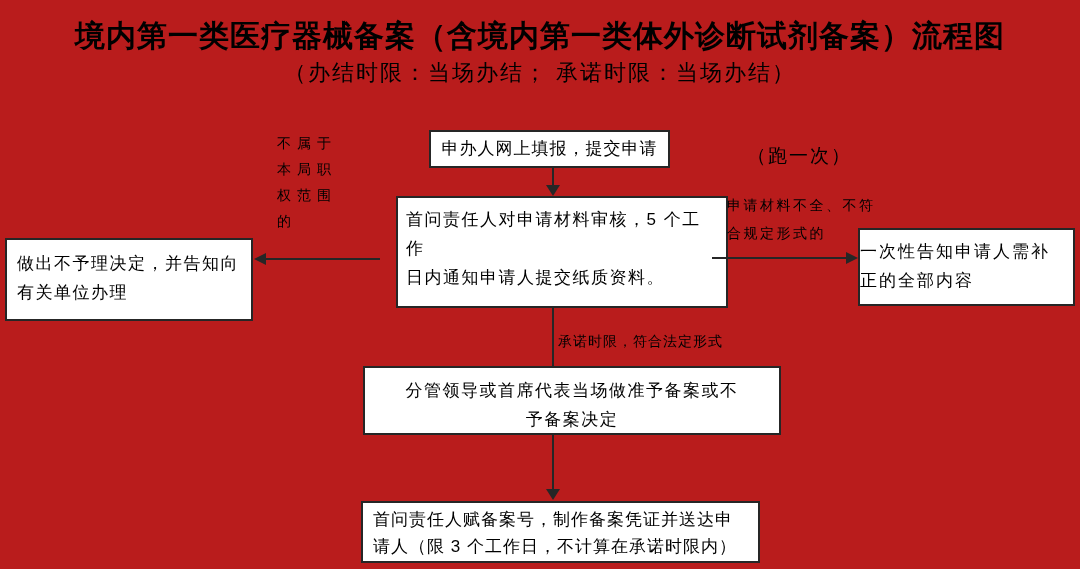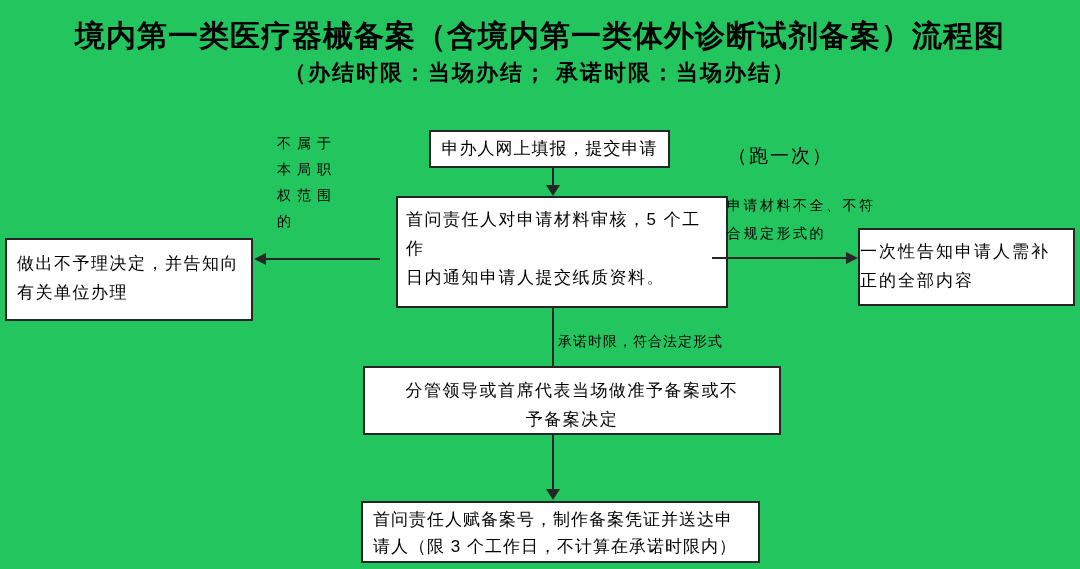--- a/index.html
+++ b/index.html
@@ -1,50 +1,49 @@
 <!DOCTYPE html>
 <html><head>
 <meta charset="utf-8">
 <style>
   html,body { margin:0; padding:0; background:#ffffff; }
   .canvas {
-    position:relative; width:1080px; height:569px; background:#22c55e;
+    position:relative; width:1080px; height:569px; background:#b91c1c;
     font-family:"Liberation Sans","DejaVu Sans",sans-serif; color:#000;
     overflow:hidden;
   }
   .title {
     position:absolute; left:0; top:16px; width:1080px;
     text-align:center; font-size:30px; font-weight:bold; letter-spacing:1px;
     white-space:pre-line;
   }
   .subtitle {
     position:absolute; left:0; top:58px; width:1080px;
     text-align:center; font-size:22px; letter-spacing:2px;
     white-space:pre-line;
-    font-weight:bold;
   }
   .box {
     position:absolute; box-sizing:border-box; border:2px solid #262626;
     font-size:17px; letter-spacing:1.5px; line-height:29px;
     white-space:pre-line; word-break:break-all; background:#ffffff;
   }
   .lbl {
     position:absolute; font-size:14px; letter-spacing:2px; line-height:28px;
     white-space:pre-line; word-break:break-all;
   }
   
   .b-apply   { left:429px; top:130px; width:241px; height:38px; text-align:center; line-height:34px; letter-spacing:1px; }
   .b-review  { left:396px; top:196px; width:332px; height:112px; padding:7px 8px; }
   .b-reject  { left:5px;   top:238px; width:248px; height:83px;  padding:9px 8px 0 10px; }
   .b-supp    { left:858px; top:228px; width:217px; height:78px;  padding:7px 0; letter-spacing:2px; }
   .b-decide  { left:363px; top:366px; width:418px; height:69px;  padding:8px 8px; text-align:center; }
   .b-issue   { left:361px; top:501px; width:399px; height:62px;  padding:3px 10px; line-height:27px; letter-spacing:1px; }
   
   .l-scope   { left:277px; top:130px; width:82px; letter-spacing:6px; line-height:26px; }
-  .l-trip    { left:728px; top:142px; font-size:19px; }
+  .l-trip    { left:747px; top:142px; font-size:19px; }
   .l-incom   { left:727px; top:191px; width:200px; letter-spacing:2.5px; }
   .l-comp    { left:558px; top:327px; letter-spacing:1px; }
   
   .line { position:absolute; background:#262626; }
   .ln-a1 { left:552px; top:168px; width:2px; height:20px; }
   .ln-a2 { left:266px; top:258px; width:114px; height:2px; }
   .ln-a3 { left:712px; top:257px; width:134px; height:2px; }
   .ln-a4 { left:552px; top:308px; width:2px; height:58px; }
   .ln-a5 { left:552px; top:435px; width:2px; height:55px; }
   

